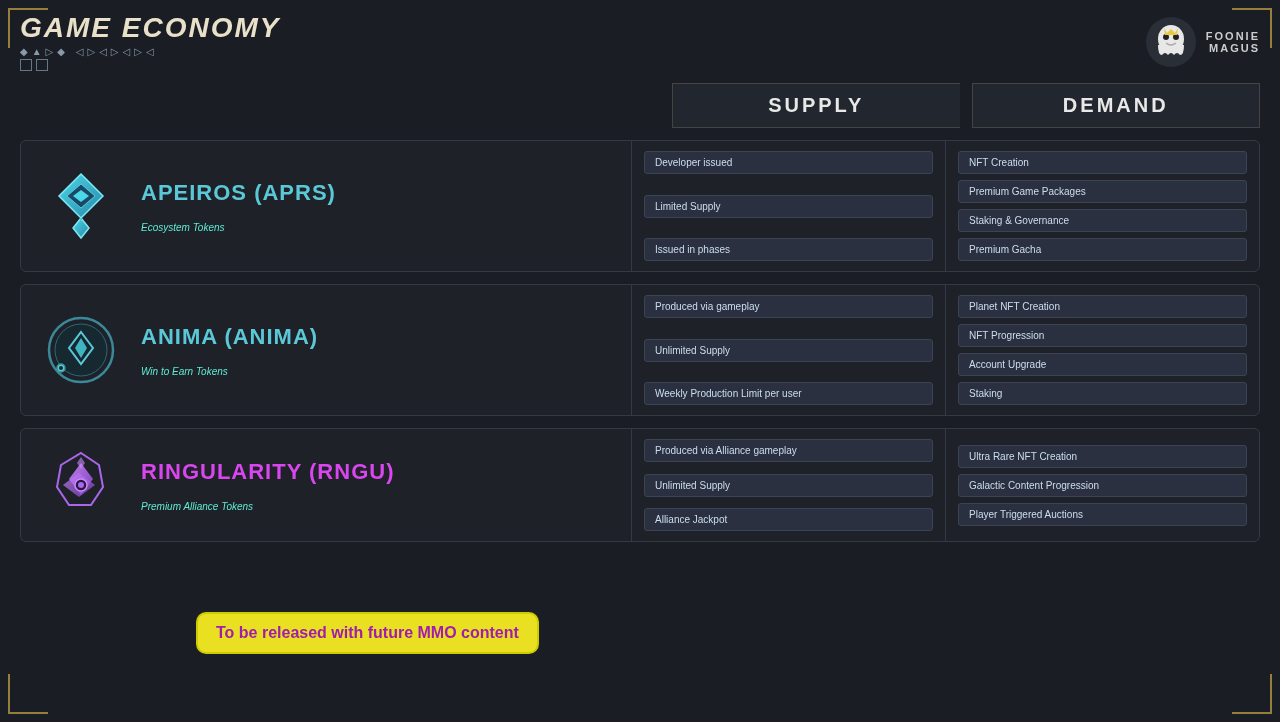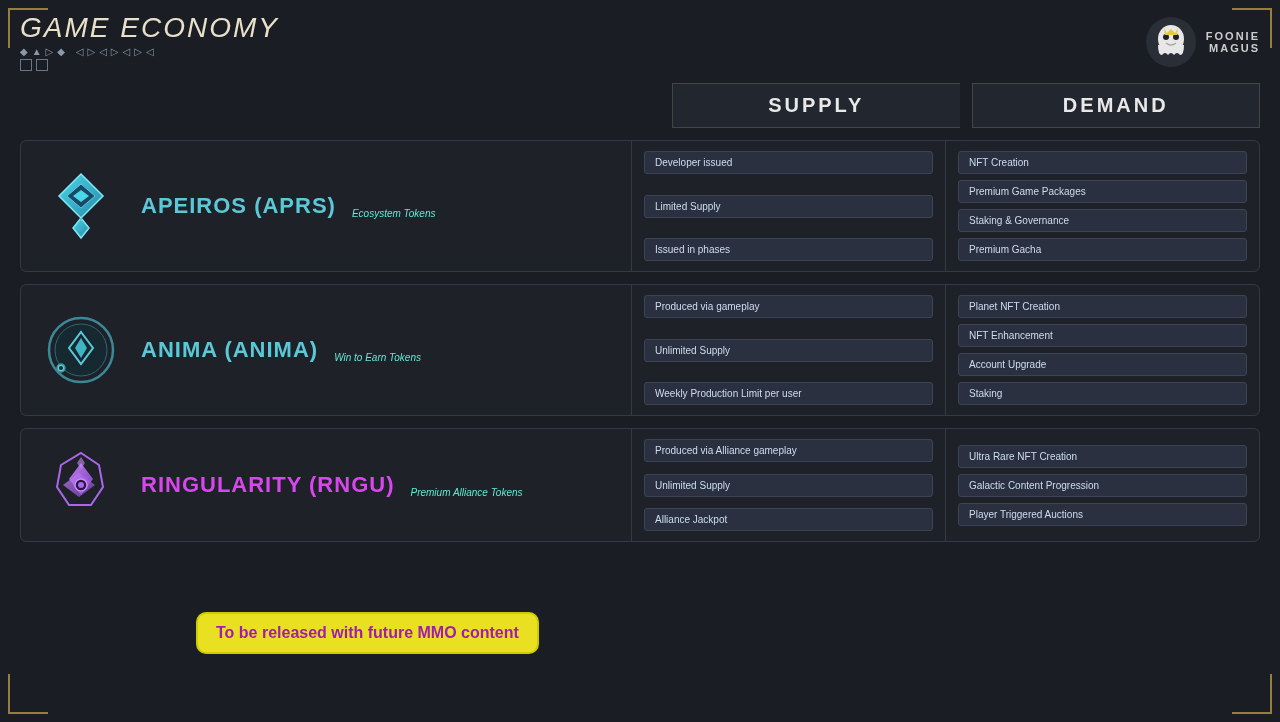--- a/index.html
+++ b/index.html
@@ -35,21 +35,21 @@
       padding: 12px 20px 8px 20px;
     }
 
     .logo-area {
       display: flex;
       flex-direction: column;
     }
 
     .logo-title {
       font-size: 28px;
-      font-weight: 400;
+      font-weight: 700;
       color: #e8e0c8;
       letter-spacing: 2px;
       text-transform: uppercase;
       font-style: italic;
     }
 
     .logo-subtitle {
       font-size: 10px;
       color: #8899aa;
       letter-spacing: 4px;
@@ -154,22 +154,22 @@
       width: 80px;
       height: 80px;
       flex-shrink: 0;
       display: flex;
       align-items: center;
       justify-content: center;
     }
 
     .token-name-area {
       display: flex;
+      flex-direction: column;
       gap: 16px;
-      align-items: flex-end;
     }
 
     .token-name {
       font-size: 22px;
       font-weight: bold;
       letter-spacing: 1px;
     }
 
     .token-subtitle {
       font-size: 10px;
@@ -344,21 +344,21 @@
         <div class="token-subtitle">Win to Earn Tokens</div>
       </div>
     </div>
     <div class="token-supply">
       <span class="supply-tag">Produced via gameplay</span>
       <span class="supply-tag">Unlimited Supply</span>
       <span class="supply-tag">Weekly Production Limit per user</span>
     </div>
     <div class="token-demand">
       <span class="demand-tag">Planet NFT Creation</span>
-      <span class="demand-tag">NFT Enhancement</span>
+      <span class="demand-tag">NFT Progression</span>
       <span class="demand-tag">Account Upgrade</span>
       <span class="demand-tag">Staking</span>
     </div>
   </div>
 
   <div class="token-row" style="position:relative;">
     <div class="token-info">
       <div class="token-icon">
         <svg class="ring-svg" viewBox="0 0 80 80">
           <defs>

